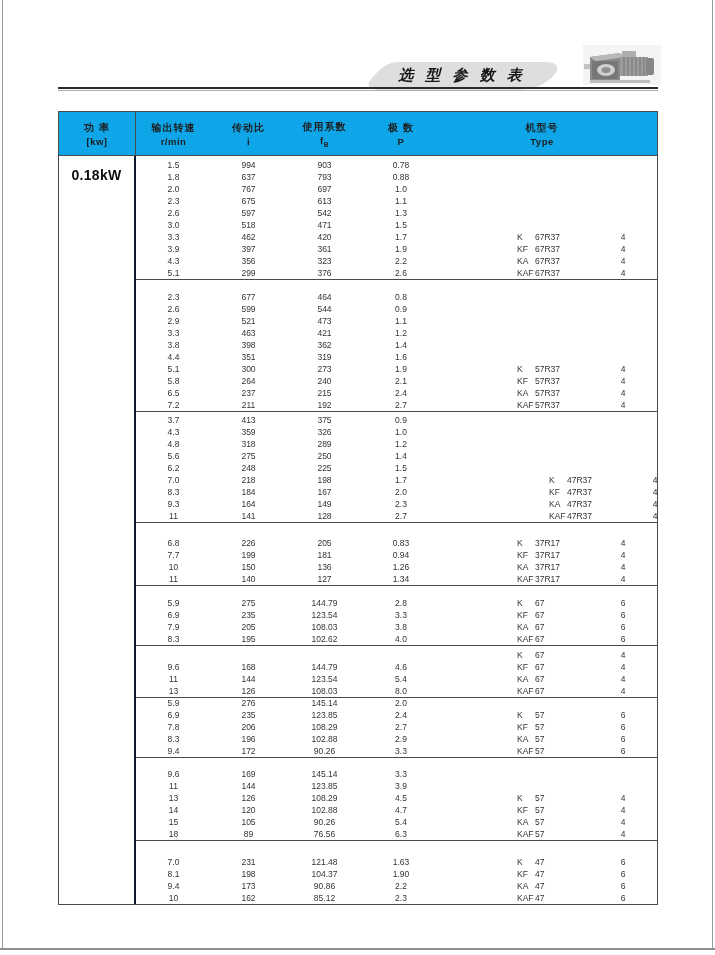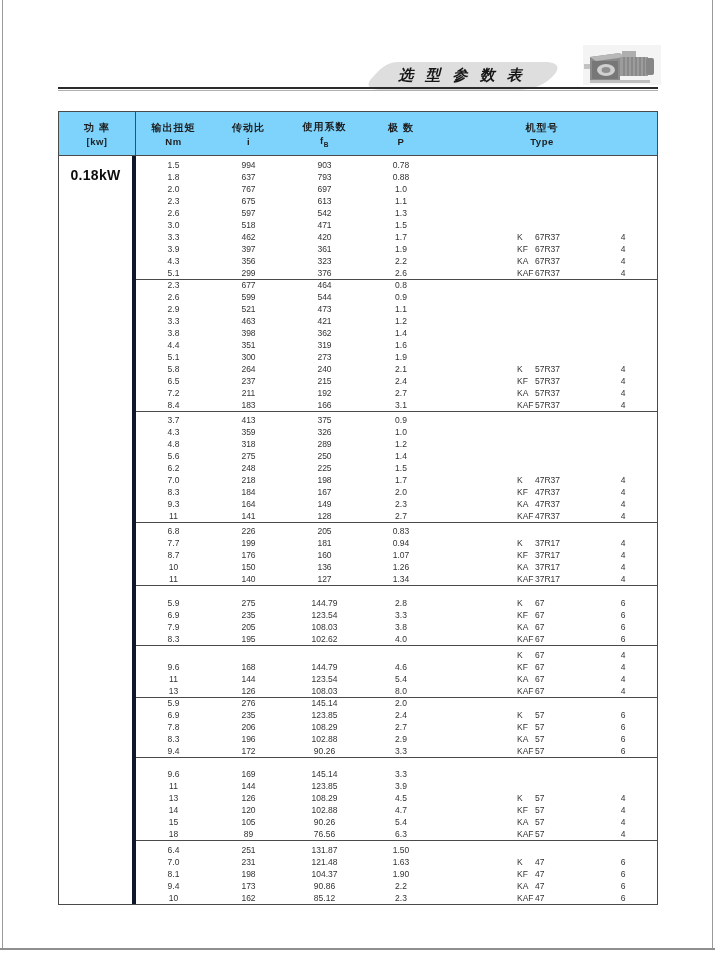--- a/index.html
+++ b/index.html
@@ -22,38 +22,38 @@
 
   
   .rule-dark  { position:absolute; left:58px; top:87px; width:600px; height:2px; background:#2b2b2b; }
   .rule-light { position:absolute; left:58px; top:90px; width:600px; height:1px; background:#b0b0b0; }
 
   
   .sel-table { position:absolute; left:58px; top:111px; width:600px; height:794px;
     border:1px solid #4a4a4a; background:#fff; }
 
   .thead { display:grid; grid-template-columns:77px 75px 75px 77px 76px 150px 68px;
-    height:44px; background:#7dd3fc; border-bottom:1px solid #4a4a4a; }
+    height:44px; background:#0ea5e9; border-bottom:1px solid #4a4a4a; }
   .hcell { display:flex; flex-direction:column; align-items:center; justify-content:center; gap:1px; }
   .hcell.h-power { border-right:1px solid #4a4a4a; }
   .hzh { font-weight:bold; font-size:10px; letter-spacing:1px; color:#1d1d1d; white-space:nowrap; }
   .hsub { font-size:9.5px; color:#1d1d1d; letter-spacing:0.5px;font-weight:bold; }
   .hsub sub { font-size:6.5px; }
   .h-type .hzh, .h-type .hsub, .h-type { padding-left:56px; }
 
   .tbody { display:flex; height:748px; }
-  .power-col { width:77px; border-right:4px solid #0f172a; padding-top:11px; text-align:center; }
+  .power-col { width:77px; border-right:2px solid #0f172a; padding-top:11px; text-align:center; }
   .power-label { font-weight:bold; font-size:14px; color:#0e0e0e; letter-spacing:0.3px; }
   .data-col { flex:1; overflow:hidden; }
 
   .block { display:flex; align-items:flex-end; overflow:hidden; }
   .block + .block { border-top:1px solid #4a4a4a; }
   .block:nth-child(1){ height:123px; }
   .block:nth-child(2){ height:132px; }
-  .block:nth-child(3){ height:111px; }
+  .block:nth-child(3){ height:111px;gap:32px; }
   .block:nth-child(4){ height:63px; }
   .block:nth-child(5){ height:60px; }
   .block:nth-child(6){ height:52px; }
   .block:nth-child(7){ height:60px; }
   .block:nth-child(8){ height:83px; }
   .block:nth-child(9){ height:64px; }
 
   .dcols { width:303px; }
   .drow { display:grid; grid-template-columns:75px 75px 77px 76px; line-height:12px; }
   .dcell { text-align:center; font-size:8.5px; color:#333; }
@@ -96,22 +96,22 @@
 <div class="rule-dark"></div>
 <div class="rule-light"></div>
 
 <div class="sel-table">
   <div class="thead">
     <div class="hcell h-power">
       <span class="hzh">功 率</span>
       <span class="hsub">[kw]</span>
     </div>
     <div class="hcell">
-      <span class="hzh">输出扭矩</span>
-      <span class="hsub">Nm</span>
+      <span class="hzh">输出转速</span>
+      <span class="hsub">r/min</span>
     </div>
     <div class="hcell">
       <span class="hzh">传动比</span>
       <span class="hsub">i</span>
     </div>
     <div class="hcell">
       <span class="hzh">使用系数</span>
       <span class="hsub"><span>f</span><sub>B</sub></span>
     </div>
     <div class="hcell">
@@ -278,26 +278,20 @@
               <span class="dcell">237</span>
               <span class="dcell">215</span>
               <span class="dcell">2.4</span>
             </div>
             <div class="drow">
               <span class="dcell">7.2</span>
               <span class="dcell">211</span>
               <span class="dcell">192</span>
               <span class="dcell">2.7</span>
             </div>
-            <div class="drow">
-              <span class="dcell">8.4</span>
-              <span class="dcell">183</span>
-              <span class="dcell">166</span>
-              <span class="dcell">3.1</span>
-            </div>
           </div>
           <div class="tcols">
             <div class="trow">
               <span class="ttype">
                 <span class="tprefix">K</span>
                 <span>57R37</span>
               </span>
               <span class="tpoles">4</span>
             </div>
             <div class="trow">
@@ -419,26 +413,20 @@
               <span class="dcell">205</span>
               <span class="dcell">0.83</span>
             </div>
             <div class="drow">
               <span class="dcell">7.7</span>
               <span class="dcell">199</span>
               <span class="dcell">181</span>
               <span class="dcell">0.94</span>
             </div>
             <div class="drow">
-              <span class="dcell">8.7</span>
-              <span class="dcell">176</span>
-              <span class="dcell">160</span>
-              <span class="dcell">1.07</span>
-            </div>
-            <div class="drow">
               <span class="dcell">10</span>
               <span class="dcell">150</span>
               <span class="dcell">136</span>
               <span class="dcell">1.26</span>
             </div>
             <div class="drow">
               <span class="dcell">11</span>
               <span class="dcell">140</span>
               <span class="dcell">127</span>
               <span class="dcell">1.34</span>
@@ -715,26 +703,20 @@
                 <span class="tprefix">KAF</span>
                 <span>57</span>
               </span>
               <span class="tpoles">4</span>
             </div>
           </div>
         </div>
         <div class="block">
           <div class="dcols">
             <div class="drow">
-              <span class="dcell">6.4</span>
-              <span class="dcell">251</span>
-              <span class="dcell">131.87</span>
-              <span class="dcell">1.50</span>
-            </div>
-            <div class="drow">
               <span class="dcell">7.0</span>
               <span class="dcell">231</span>
               <span class="dcell">121.48</span>
               <span class="dcell">1.63</span>
             </div>
             <div class="drow">
               <span class="dcell">8.1</span>
               <span class="dcell">198</span>
               <span class="dcell">104.37</span>
               <span class="dcell">1.90</span>

